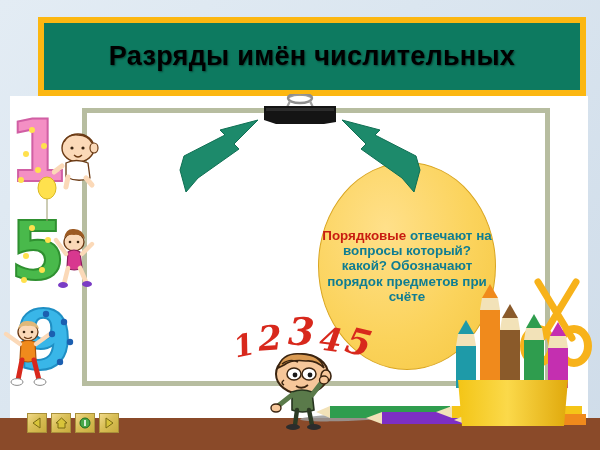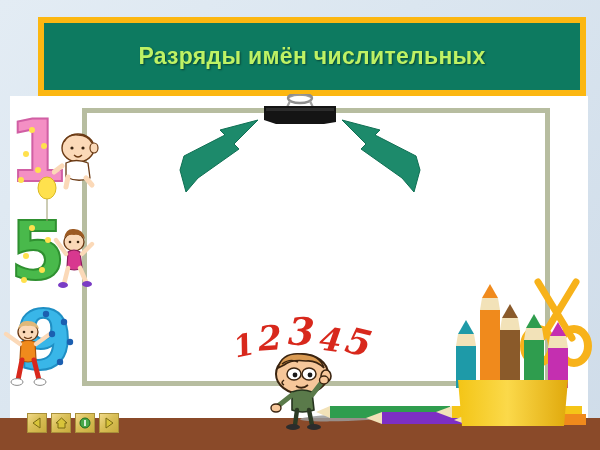--- a/index.html
+++ b/index.html
@@ -59,22 +59,22 @@
   }
   .title-inner {
     width: 100%;
     height: 100%;
     background: #0d7a60;
     display: flex;
     align-items: center;
     justify-content: center;
   }
   .title-text {
-    color: #bef264;
-    font-size: 23px;
+    color: #000000;
+    font-size: 27px;
     font-weight: bold;
     letter-spacing: 0.3px;
     text-shadow: 1px 1px 2px rgba(0,0,0,.45);
     white-space: nowrap;
   }
 
   
   .panel {
     position: absolute;
     left: 82px;
@@ -310,20 +310,25 @@
   <svg class="clip" viewBox="0 0 76 34">
     <path d="M26 3 Q38 -2 50 3" fill="none" stroke="#9a9a9a" stroke-width="2.6"></path>
     <ellipse cx="38" cy="4" rx="12" ry="5" fill="none" stroke="#8e8e8e" stroke-width="2.4"></ellipse>
     <path d="M28 7 L20 24" stroke="#a0a0a0" stroke-width="2.2" fill="none"></path>
     <path d="M48 7 L56 24" stroke="#a0a0a0" stroke-width="2.2" fill="none"></path>
     <path d="M2 12 L74 12 L74 28 L62 30 L14 30 L2 26 Z" fill="#141414"></path>
     <path d="M4 14 L72 14 L72 17 L4 17 Z" fill="#2c2c2c"></path>
   </svg>
 
 
+  <div class="bubble" id="bubble-right">
+    <div class="bubble-text">
+      <span class="lead">Порядковые</span><span> отвечают на вопросы который? какой? Обозначают порядок предметов при счёте</span>
+    </div>
+  </div>
 
   <div class="hand-numbers">
     <span class="hn1">1</span>
     <span class="hn2">2</span>
     <span class="hn3">3</span>
     <span class="hn4">4</span>
     <span class="hn5">5</span>
   </div>
 
   <div class="boy-shadow"></div>

